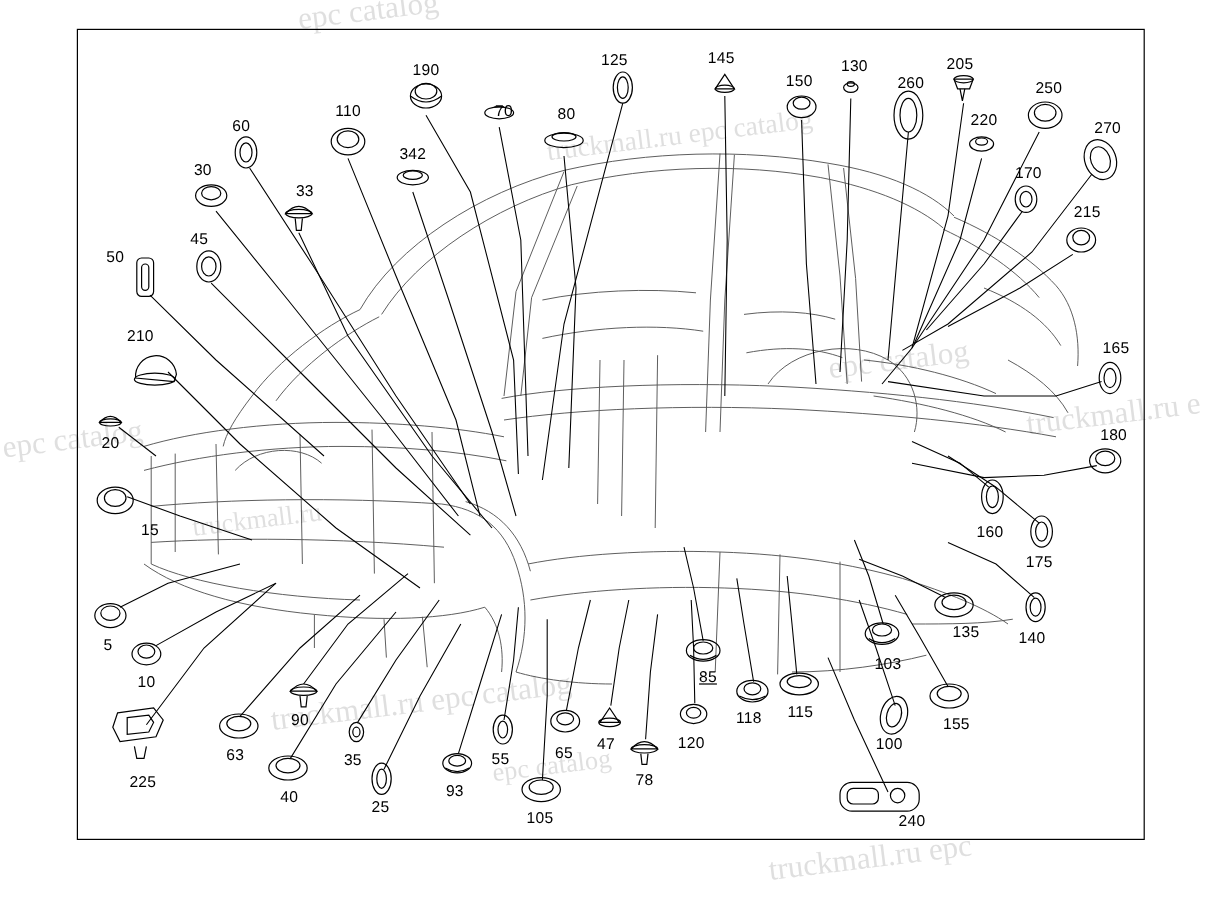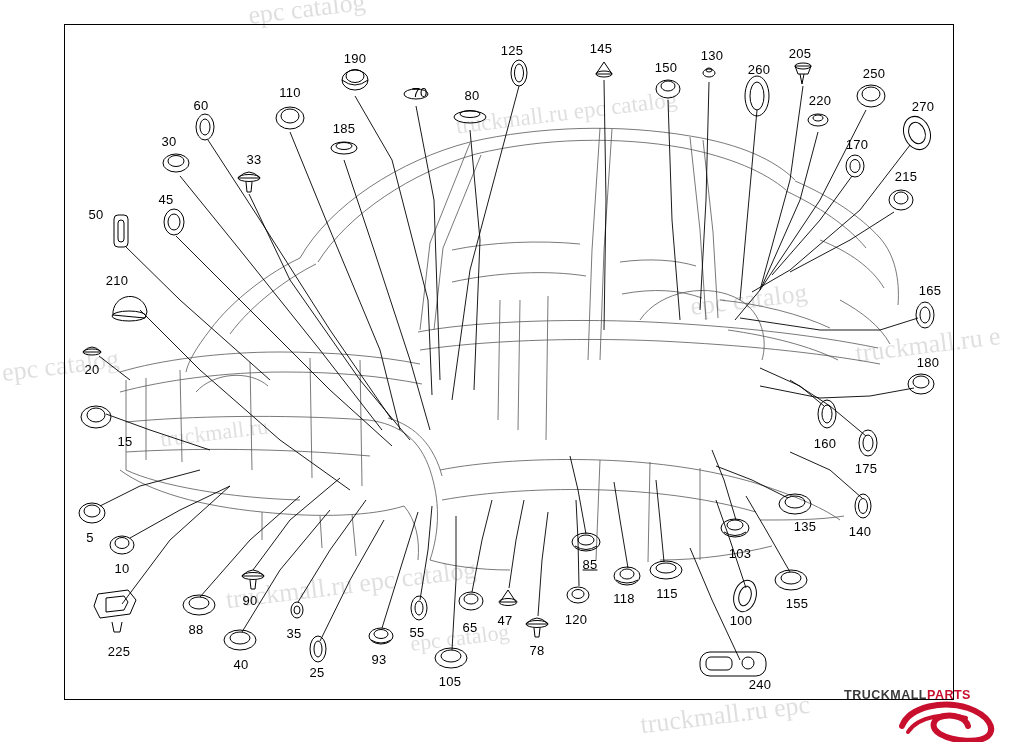--- a/index.html
+++ b/index.html
@@ -531,21 +531,21 @@
   <div class="callout" style="left:800px; top:53px;">205</div>
   <div class="callout" style="left:666px; top:67px;">150</div>
   <div class="callout" style="left:759px; top:69px;">260</div>
   <div class="callout" style="left:874px; top:73px;">250</div>
   <div class="callout" style="left:420px; top:76px;margin-top:16px;">70</div>
   <div class="callout" style="left:472px; top:95px;">80</div>
   <div class="callout" style="left:290px; top:92px;">110</div>
   <div class="callout" style="left:820px; top:100px;">220</div>
   <div class="callout" style="left:923px; top:106px;">270</div>
   <div class="callout" style="left:201px; top:105px;">60</div>
-  <div class="callout" style="left:344px; top:128px;">185</div>
+  <div class="callout" style="left:344px; top:128px;">342</div>
   <div class="callout" style="left:857px; top:144px;">170</div>
   <div class="callout" style="left:169px; top:141px;">30</div>
   <div class="callout" style="left:254px; top:159px;">33</div>
   <div class="callout" style="left:906px; top:176px;">215</div>
   <div class="callout" style="left:166px; top:199px;">45</div>
   <div class="callout" style="left:96px;  top:214px;">50</div>
   <div class="callout" style="left:117px; top:280px;">210</div>
   <div class="callout" style="left:930px; top:290px;">165</div>
   <div class="callout" style="left:92px;  top:369px;">20</div>
   <div class="callout" style="left:928px; top:362px;">180</div>
@@ -556,37 +556,28 @@
   <div class="callout" style="left:122px; top:568px;">10</div>
   <div class="callout" style="left:805px; top:526px;">135</div>
   <div class="callout" style="left:860px; top:531px;">140</div>
   <div class="callout" style="left:740px; top:553px;">103</div>
   <div class="callout" style="left:590px; top:564px;text-decoration:underline;">85</div>
   <div class="callout" style="left:667px; top:593px;">115</div>
   <div class="callout" style="left:624px; top:598px;">118</div>
   <div class="callout" style="left:797px; top:603px;">155</div>
   <div class="callout" style="left:741px; top:620px;">100</div>
   <div class="callout" style="left:250px; top:600px;">90</div>
-  <div class="callout" style="left:196px; top:629px;">88</div>
+  <div class="callout" style="left:196px; top:629px;">63</div>
   <div class="callout" style="left:119px; top:651px;">225</div>
   <div class="callout" style="left:294px; top:633px;">35</div>
   <div class="callout" style="left:241px; top:664px;">40</div>
   <div class="callout" style="left:317px; top:672px;">25</div>
   <div class="callout" style="left:379px; top:659px;">93</div>
   <div class="callout" style="left:417px; top:632px;">55</div>
   <div class="callout" style="left:450px; top:681px;">105</div>
   <div class="callout" style="left:470px; top:627px;">65</div>
   <div class="callout" style="left:505px; top:620px;">47</div>
   <div class="callout" style="left:537px; top:650px;">78</div>
   <div class="callout" style="left:576px; top:619px;">120</div>
   <div class="callout" style="left:760px; top:684px;">240</div>
 
-  <div id="logo">
-    <div class="logotext">
-      <span>TRUCKMALL</span><span class="red">PARTS</span>
-    </div>
-    <svg class="swoosh" viewBox="0 0 118 44">
-      <path d="M6 28 C 14 8, 48 2, 72 10 C 92 17, 100 30, 92 38 C 84 45, 58 44, 44 36 C 34 30, 36 20, 48 18 C 58 16, 70 20, 72 28" fill="none" stroke="#c8102e" stroke-width="6" stroke-linecap="round"></path>
-      <path d="M12 34 C 22 18, 52 14, 70 20" fill="none" stroke="#c8102e" stroke-width="4" stroke-linecap="round"></path>
-    </svg>
-  </div>
 
 </div>
 
 </body></html>

